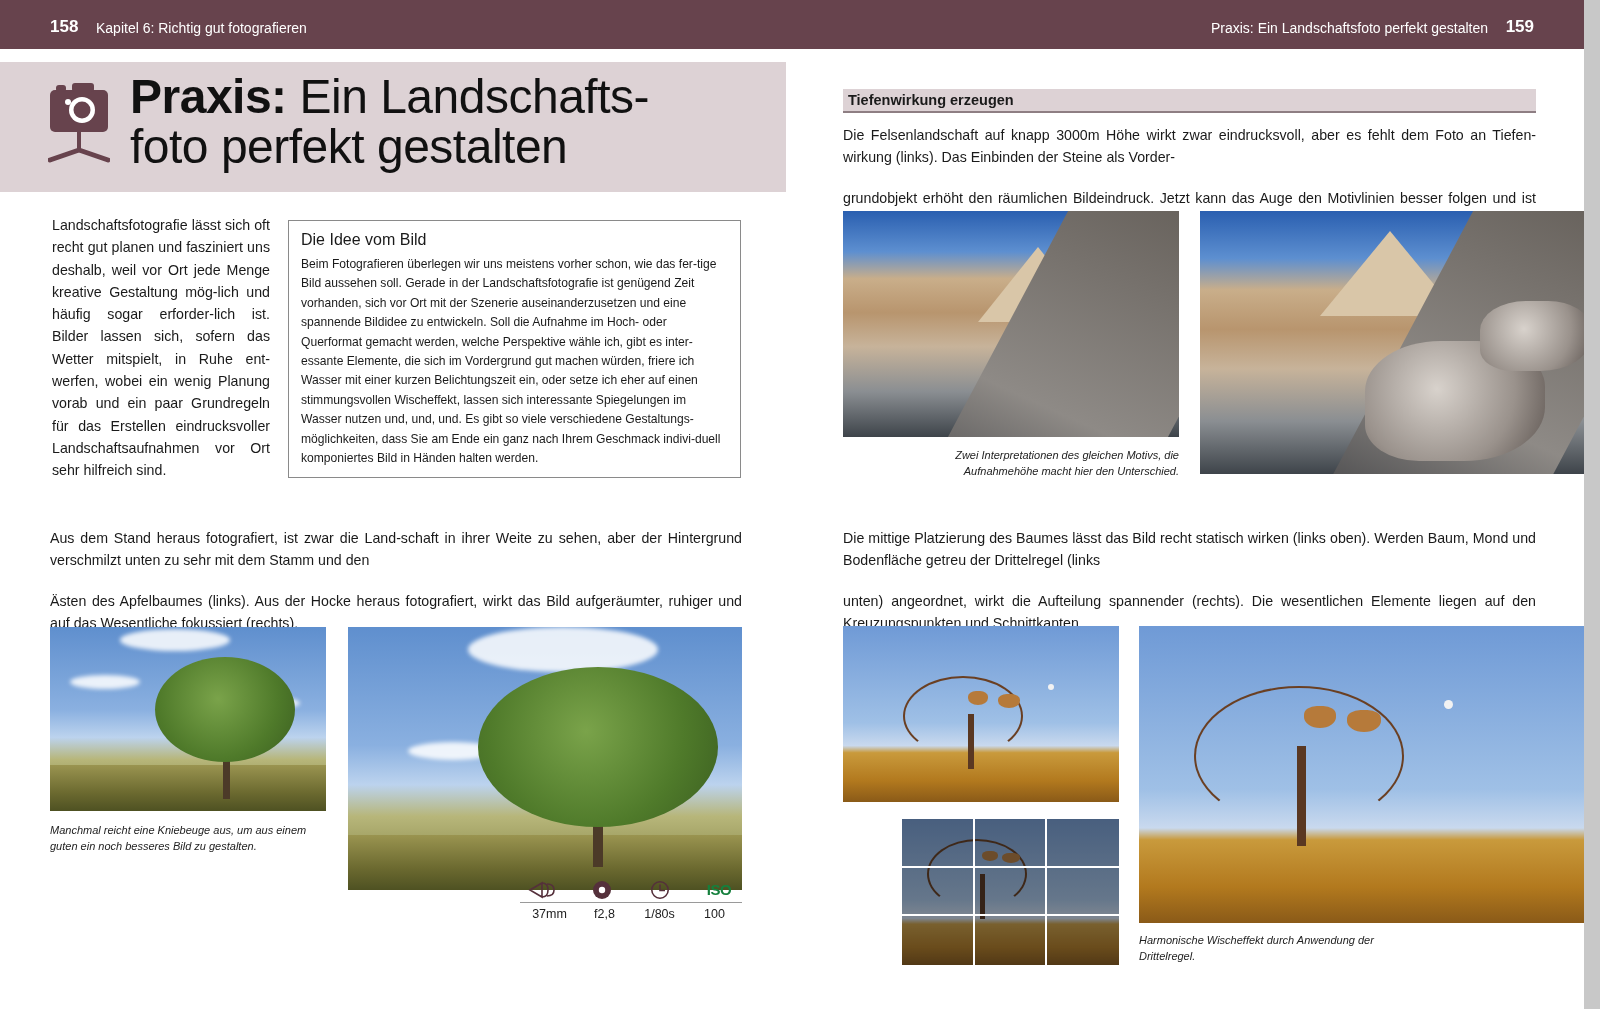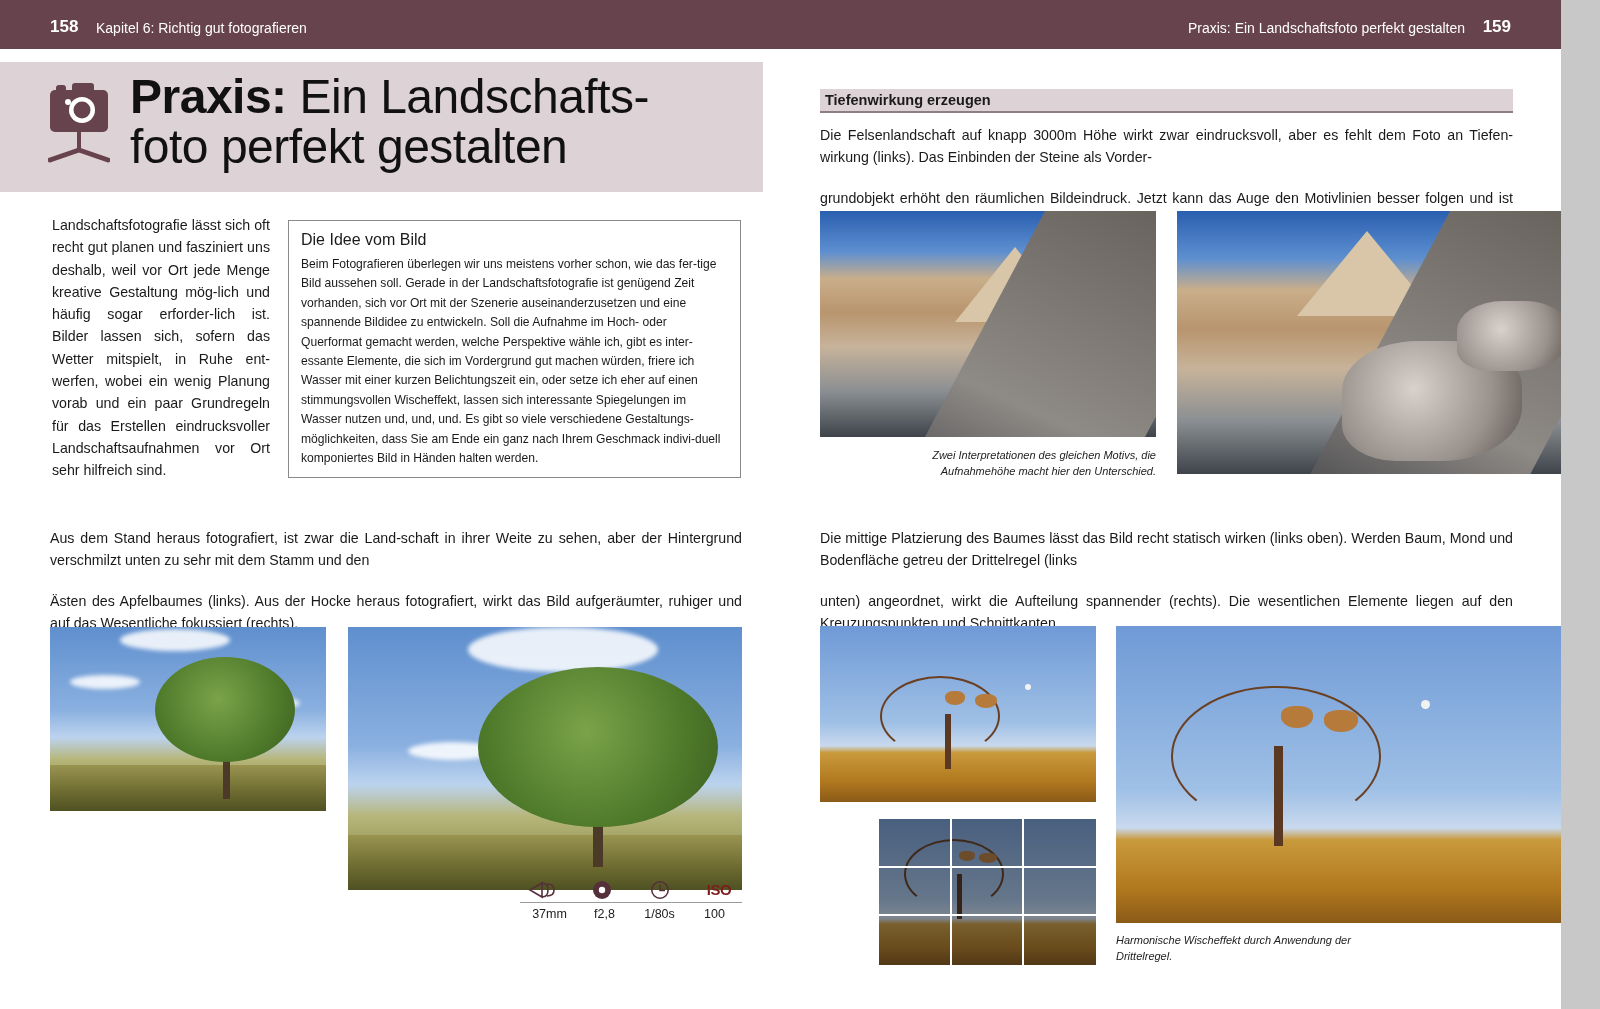--- a/index.html
+++ b/index.html
@@ -2,21 +2,21 @@
 <html><head>
   <meta charset="utf-8">
   <style>
     * { box-sizing: border-box; margin: 0; padding: 0; }
     html, body { width: 1600px; height: 1009px; background: #c8c8c8; overflow: hidden; }
     body { font-family: "Liberation Sans", sans-serif; color: #1a1a1a; position: relative; }
 
     .spread { position: absolute; left: 0; top: 0; width: 1600px; height: 967px; border-radius: 21px; }
     .page { position: absolute; top: 0; height: 1009px; background: #ffffff; overflow: hidden; }
     .page.left { left: 0; width: 798px; }
-    .page.right { left: 763px; width: 798px; }
+    .page.right { left: 786px; width: 798px; }
     .gutter { position: absolute; left: 798px; top: 0; width: 4px; height: 1009px; background: #b9b9b9; }
 
     .runhead { position: absolute; top: 0; left: 0; right: 0; height: 49px; background: #67434d; color: #fff; }
     .runhead .pg { position: absolute; top: 17px; font-weight: bold; font-size: 17px; }
     .runhead .chap { position: absolute; top: 20px; font-size: 14px; }
     .left .runhead .pg { left: 50px; }
     .left .runhead .chap { left: 96px; }
     .right .runhead .pg { right: 50px; }
     .right .runhead .chap { right: 96px; }
 
@@ -58,21 +58,21 @@
     .sav-photo .stem { position: absolute; background: #5a3822; }
     .sav-photo .nest { position: absolute; background: #b67a3a; border-radius: 40% 40% 50% 50%; }
     .sav-photo.dark { filter: brightness(0.62) saturate(0.85); }
     .grid-line-v { position: absolute; top: 0; bottom: 0; width: 2px; background: #ffffff; }
     .grid-line-h { position: absolute; left: 0; right: 0; height: 2px; background: #ffffff; }
 
     .exif { position: absolute; left: 520px; top: 877px; width: 222px; }
     .exif .icons { display: flex; justify-content: space-between; padding: 0 6px; height: 26px; align-items: center; border-bottom: 1.5px solid #9a9a9a; }
     .exif .vals { display: flex; justify-content: space-between; padding: 4px 0 0 2px; font-size: 12.5px; color: #222; }
     .exif .vals span { width: 55px; text-align: center; }
-    .exif .ico { width: 34px; display: flex; justify-content: center; align-items: center; color: #7f1d1d; }
+    .exif .ico { width: 34px; display: flex; justify-content: center; align-items: center; color: #15803d; }
     .iso-text { font-weight: bold; font-size: 15px; color: #55303b; letter-spacing: -0.5px; }
   </style>
 </head>
 <body>
 
 <div class="spread">
 
   <div class="page left">
     <div class="runhead">
       <span class="pg">158</span>
@@ -109,20 +109,21 @@
     </div>
 
     <div class="photo tree-photo" style="left:50px; top:627px; width:276px; height:184px;">
       <div class="cloud" style="left:70px; top:2px; width:110px; height:22px;"></div>
       <div class="cloud" style="left:20px; top:48px; width:70px; height:14px;"></div>
       <div class="cloud" style="left:190px; top:70px; width:60px; height:12px;"></div>
       <div class="grass" style="height:46px;"></div>
       <div class="trunk" style="left:173px; top:110px; width:7px; height:62px;"></div>
       <div class="crown" style="left:105px; top:30px; width:140px; height:105px;"></div>
     </div>
+    <p class="caption" style="left:50px; top:822px; width:276px;">Manchmal reicht eine Kniebeuge aus, um aus einem guten ein noch besseres Bild zu gestalten.</p>
 
     <div class="photo tree-photo" style="left:348px; top:627px; width:394px; height:263px;">
       <div class="cloud" style="left:120px; top:0px; width:190px; height:45px;"></div>
       <div class="cloud" style="left:60px; top:115px; width:90px; height:18px;"></div>
       <div class="grass" style="height:55px;"></div>
       <div class="trunk" style="left:245px; top:170px; width:10px; height:70px;"></div>
       <div class="crown" style="left:130px; top:40px; width:240px; height:160px;"></div>
     </div>
 
     <div class="exif">

